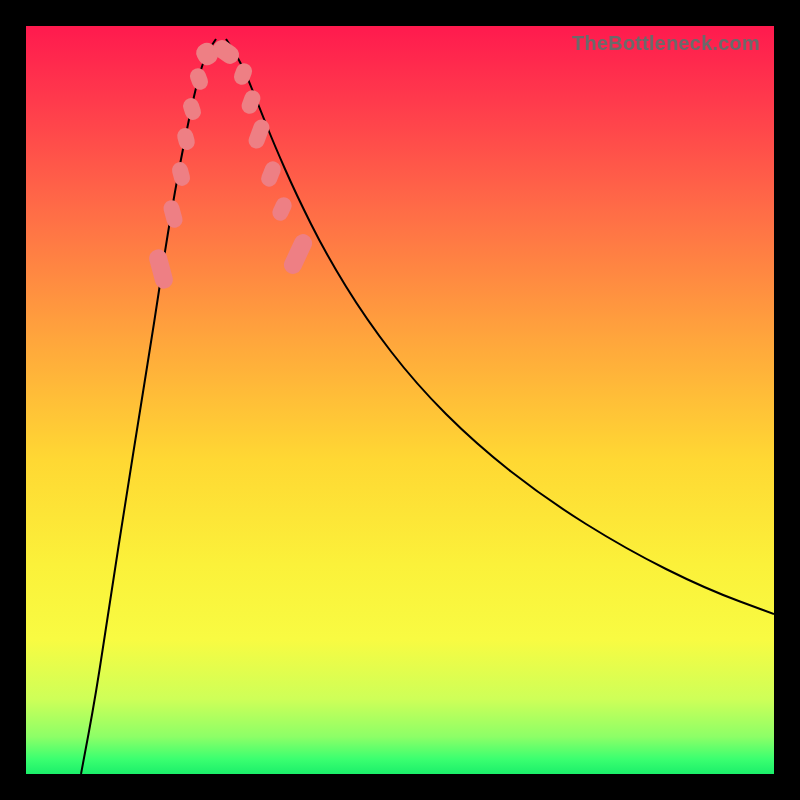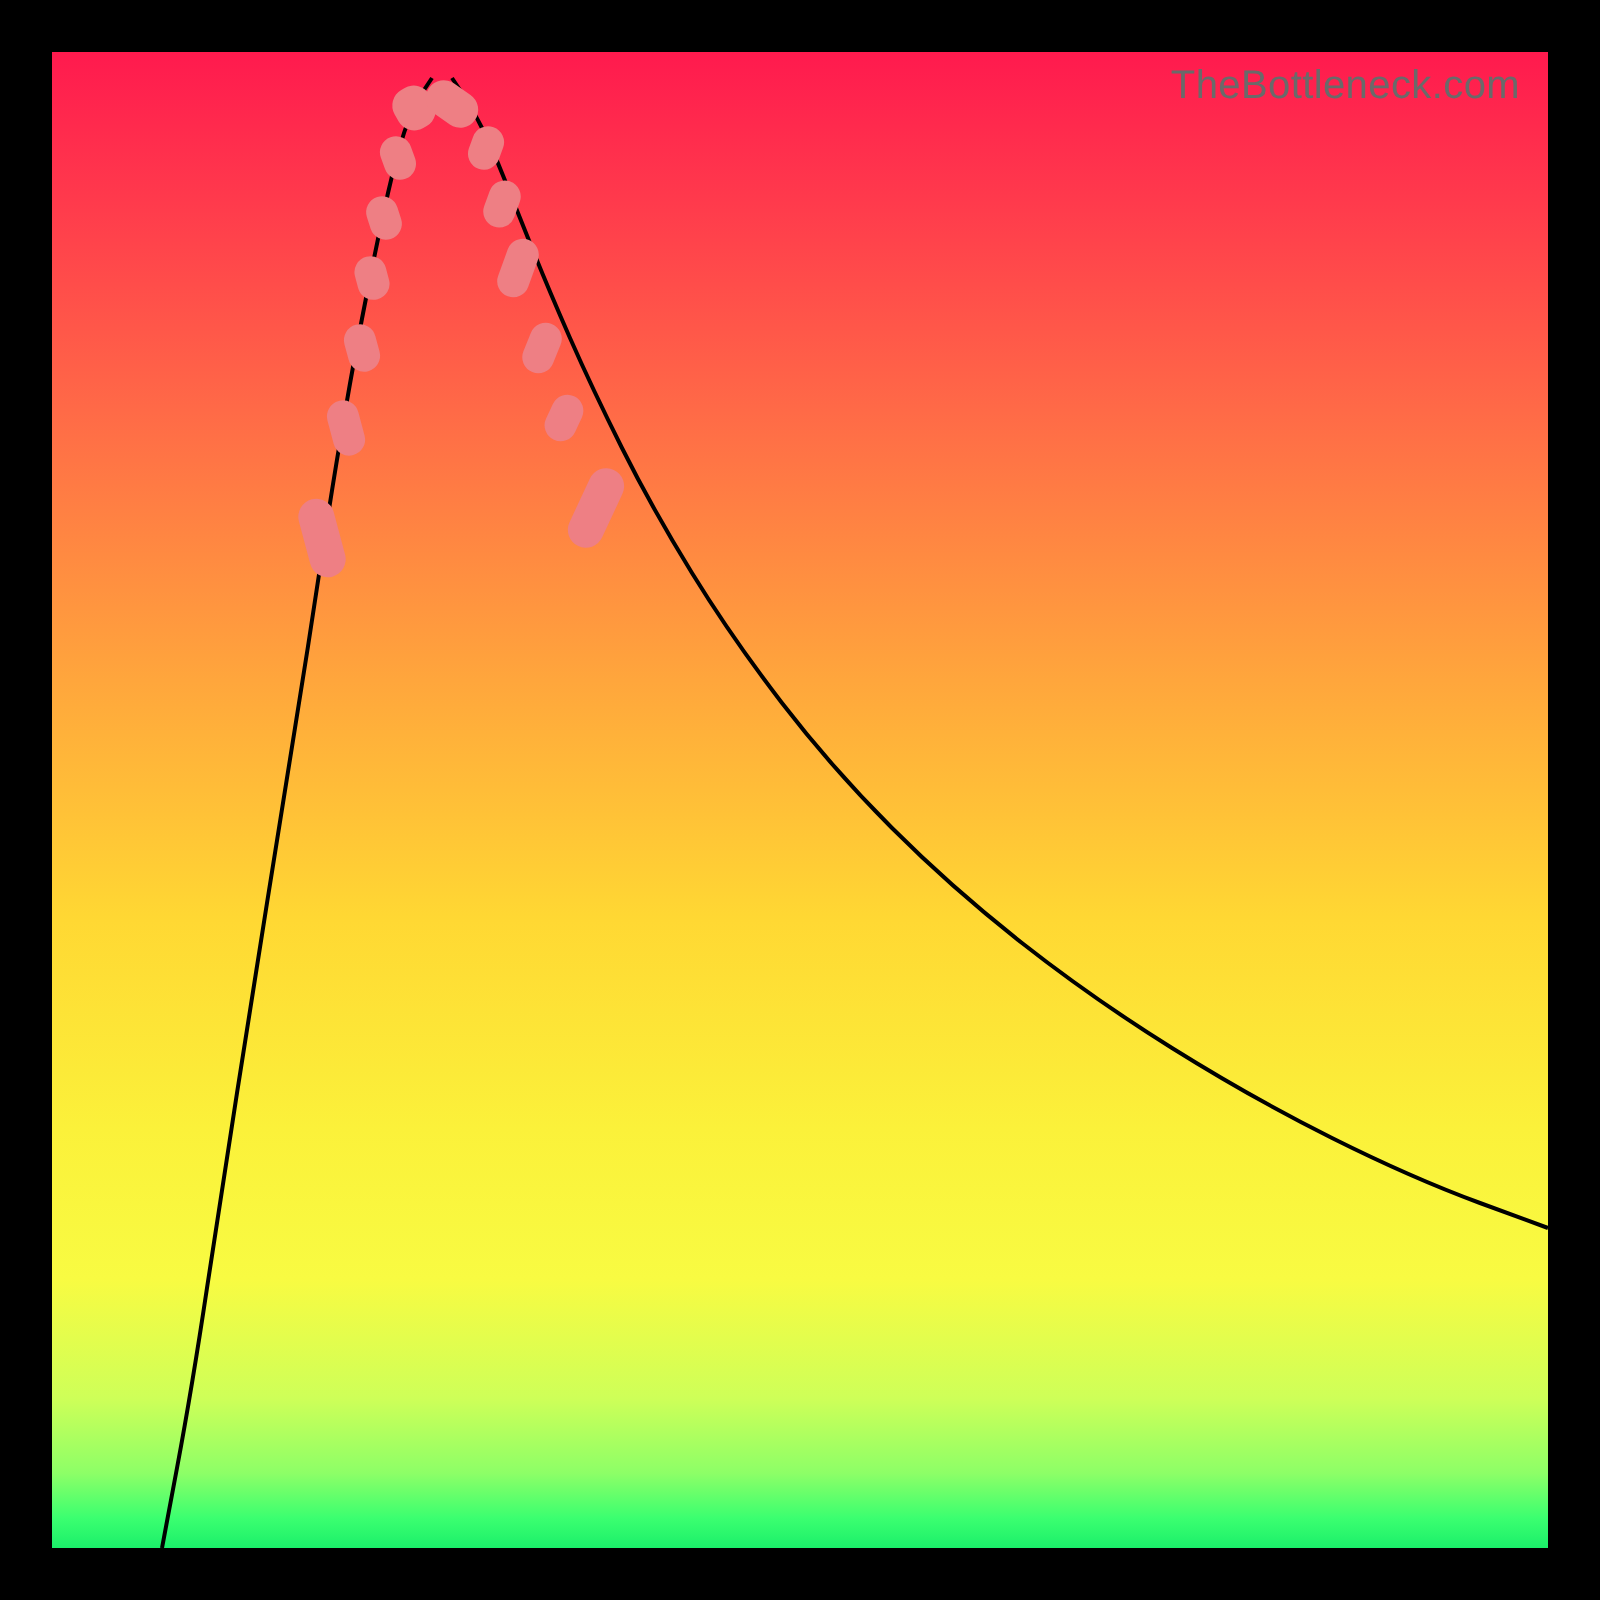--- a/index.html
+++ b/index.html
@@ -31,21 +31,21 @@
       #3bff70 98%,
       #1bef6a 100%
     );
   }
   .watermark {
     position: absolute;
     top: 6px;
     right: 14px;
     color: #6a6a6a;
     font-size: 20px;
-    font-weight: 400;
+    font-weight: 700;
     letter-spacing: 0.2px;
     z-index: 5;
   }
   svg.curve {
     position: absolute;
     left: 0;
     top: 0;
     width: 748px;
     height: 748px;
     z-index: 2;

